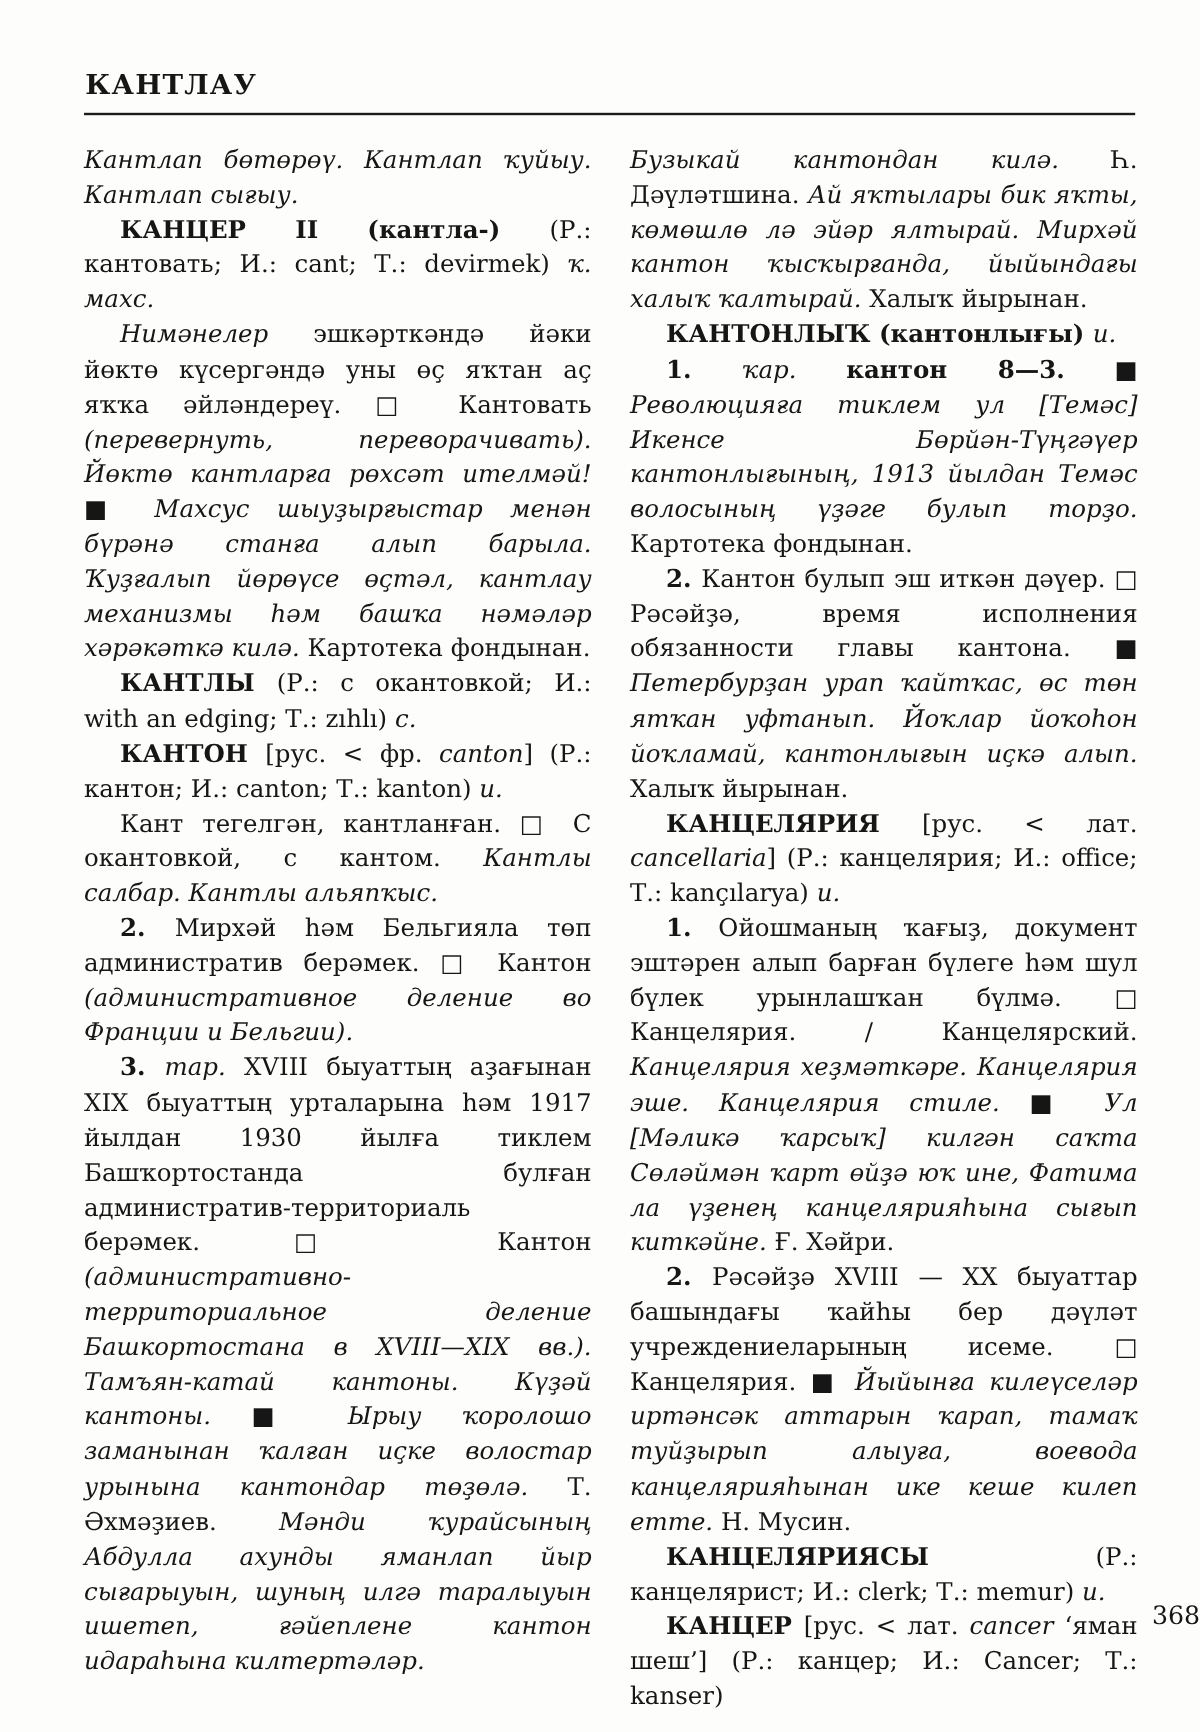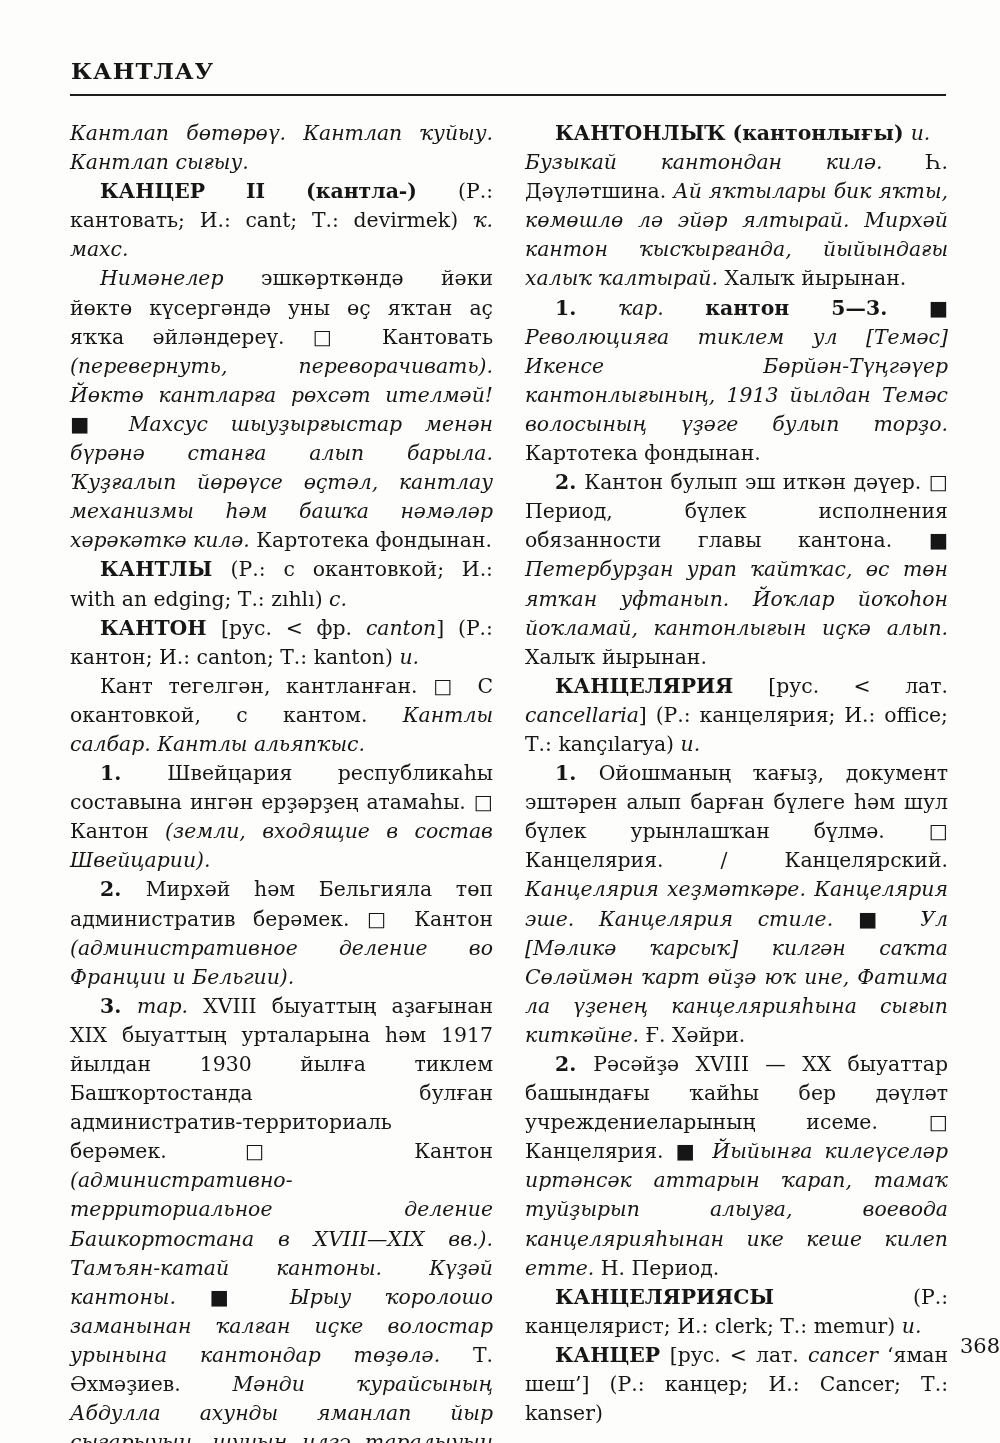--- a/index.html
+++ b/index.html
@@ -71,30 +71,29 @@
   <div class="running-head">КАНТЛАУ</div>
   <div class="head-rule"></div>
   <div class="columns">
     <div class="col">
         <p class="para"><span class="run it">Кантлап бөтөрөү. Кантлап ҡуйыу. Кантлап сығыу.</span></p>
         <p class="para ind"><span class="run bd">КАНЦЕР II (кантла-) </span><span class="run">(Р.: кантовать; И.: cant; Т.: devirmek) </span><span class="run it">ҡ. махс.</span></p>
         <p class="para ind"><span class="run it">Нимәнелер </span><span class="run">эшкәрткәндә йәки йөктө күсергәндә уны өҫ яҡтан аҫ яҡҡа әйләндереү. □ Кантовать </span><span class="run it">(перевернуть, переворачивать). Йөктө кантларға рөхсәт ителмәй!</span><span class="run"> ■ </span><span class="run it">Махсус шыуҙырғыстар менән бүрәнә станға алып барыла. Ҡуҙғалып йөрөүсе өҫтәл, кантлау механизмы һәм башҡа нәмәләр хәрәкәткә килә.</span><span class="run"> Картотека фондынан.</span></p>
         <p class="para ind"><span class="run bd">КАНТЛЫ </span><span class="run">(Р.: с окантовкой; И.: with an edging; Т.: zıhlı) </span><span class="run it">с.</span></p>
         <p class="para ind"><span class="run bd">КАНТОН </span><span class="run">[рус. &lt; фр. </span><span class="run it">canton</span><span class="run">] (Р.: кантон; И.: canton; Т.: kanton) </span><span class="run it">и.</span></p>
         <p class="para ind"><span class="run">Кант тегелгән, кантланған. □ С окантовкой, с кантом. </span><span class="run it">Кантлы салбар. Кантлы альяпҡыс.</span></p>
-        <p class="para ind"><span class="run bd">1. </span><span class="run">Швейцария республикаһы составына ингән ерҙәрҙең атамаһы. □ Кантон </span><span class="run it">(земли, входящие в состав Швейцарии).</span></p>
         <p class="para ind"><span class="run bd">2. </span><span class="run">Мирхәй һәм Бельгияла төп административ берәмек. □ Кантон </span><span class="run it">(административное деление во Франции и Бельгии).</span></p>
         <p class="para ind"><span class="run bd">3. </span><span class="run it">тар. </span><span class="run">XVIII быуаттың аҙағынан XIX быуаттың урталарына һәм 1917 йылдан 1930 йылға тиклем Башҡортостанда булған административ-территориаль берәмек. □ Кантон </span><span class="run it">(административно-территориальное деление Башкортостана в XVIII—XIX вв.). Тамъян-катай кантоны. Күҙәй кантоны.</span><span class="run"> ■ </span><span class="run it">Ырыу ҡоролошо заманынан ҡалған иҫке волостар урынына кантондар төҙөлә.</span><span class="run"> Т. Әхмәҙиев. </span><span class="run it">Мәнди ҡурайсының Абдулла ахунды яманлап йыр сығарыуын, шуның илгә таралыуын ишетеп, ғәйеплене кантон идараһына килтертәләр.</span></p>
       </div>
     <div class="col">
+        <p class="para"><span class="run it">Бузыкай кантондан килә.</span><span class="run"> Һ. Дәүләтшина. </span><span class="run it">Ай яҡтылары бик яҡты, көмөшлө лә эйәр ялтырай. Мирхәй кантон ҡысҡырғанда, йыйындағы халыҡ ҡалтырай.</span><span class="run"> Халыҡ йырынан.</span></p>
         <p class="para ind"><span class="run bd">КАНТОНЛЫҠ (кантонлығы) </span><span class="run it">и.</span></p>
-        <p class="para"><span class="run it">Бузыкай кантондан килә.</span><span class="run"> Һ. Дәүләтшина. </span><span class="run it">Ай яҡтылары бик яҡты, көмөшлө лә эйәр ялтырай. Мирхәй кантон ҡысҡырғанда, йыйындағы халыҡ ҡалтырай.</span><span class="run"> Халыҡ йырынан.</span></p>
-        <p class="para ind"><span class="run bd">1. </span><span class="run it">ҡар. </span><span class="run bd">кантон 5—3.</span><span class="run"> ■ </span><span class="run it">Революцияға тиклем ул [Темәс] Икенсе Бөрйән-Түңгәүер кантонлығының, 1913 йылдан Темәс волосының үҙәге булып торҙо.</span><span class="run"> Картотека фондынан.</span></p>
-        <p class="para ind"><span class="run bd">2. </span><span class="run">Кантон булып эш иткән дәүер. □ Период, бүлек исполнения обязанности главы кантона. ■ </span><span class="run it">Петербурҙан урап ҡайтҡас, өс төн ятҡан уфтанып. Йоҡлар йоҡоһон йоҡламай, кантонлығын иҫкә алып.</span><span class="run"> Халыҡ йырынан.</span></p>
+        <p class="para ind"><span class="run bd">1. </span><span class="run it">ҡар. </span><span class="run bd">кантон 8—3.</span><span class="run"> ■ </span><span class="run it">Революцияға тиклем ул [Темәс] Икенсе Бөрйән-Түңгәүер кантонлығының, 1913 йылдан Темәс волосының үҙәге булып торҙо.</span><span class="run"> Картотека фондынан.</span></p>
+        <p class="para ind"><span class="run bd">2. </span><span class="run">Кантон булып эш иткән дәүер. □ Рәсәйҙә, время исполнения обязанности главы кантона. ■ </span><span class="run it">Петербурҙан урап ҡайтҡас, өс төн ятҡан уфтанып. Йоҡлар йоҡоһон йоҡламай, кантонлығын иҫкә алып.</span><span class="run"> Халыҡ йырынан.</span></p>
         <p class="para ind"><span class="run bd">КАНЦЕЛЯРИЯ </span><span class="run">[рус. &lt; лат. </span><span class="run it">cancellaria</span><span class="run">] (Р.: канцелярия; И.: office; Т.: kançılarya) </span><span class="run it">и.</span></p>
         <p class="para ind"><span class="run bd">1. </span><span class="run">Ойошманың ҡағыҙ, документ эштәрен алып барған бүлеге һәм шул бүлек урынлашҡан бүлмә. □ Канцелярия. / Канцелярский. </span><span class="run it">Канцелярия хеҙмәткәре. Канцелярия эше. Канцелярия стиле.</span><span class="run"> ■ </span><span class="run it">Ул [Мәликә ҡарсыҡ] килгән саҡта Сөләймән ҡарт өйҙә юҡ ине, Фатима ла үҙенең канцелярияһына сығып киткәйне.</span><span class="run"> Ғ. Хәйри.</span></p>
-        <p class="para ind"><span class="run bd">2. </span><span class="run">Рәсәйҙә XVIII — XX быуаттар башындағы ҡайһы бер дәүләт учреждениеларының исеме. □ Канцелярия. ■ </span><span class="run it">Йыйынға килеүселәр иртәнсәк аттарын ҡарап, тамаҡ туйҙырып алыуға, воевода канцелярияһынан ике кеше килеп етте.</span><span class="run"> Н. Период.</span></p>
+        <p class="para ind"><span class="run bd">2. </span><span class="run">Рәсәйҙә XVIII — XX быуаттар башындағы ҡайһы бер дәүләт учреждениеларының исеме. □ Канцелярия. ■ </span><span class="run it">Йыйынға килеүселәр иртәнсәк аттарын ҡарап, тамаҡ туйҙырып алыуға, воевода канцелярияһынан ике кеше килеп етте.</span><span class="run"> Н. Мусин.</span></p>
         <p class="para ind"><span class="run bd">КАНЦЕЛЯРИЯСЫ </span><span class="run">(Р.: канцелярист; И.: clerk; Т.: memur) </span><span class="run it">и.</span></p>
         <p class="para ind"><span class="run bd">КАНЦЕР </span><span class="run">[рус. &lt; лат. </span><span class="run it">cancer </span><span class="run">‘яман шеш’] (Р.: канцер; И.: Cancer; Т.: kanser) </span></p>
       </div>
   </div>
   <div class="page-number">368</div>
 </div>
 
 </body></html>

